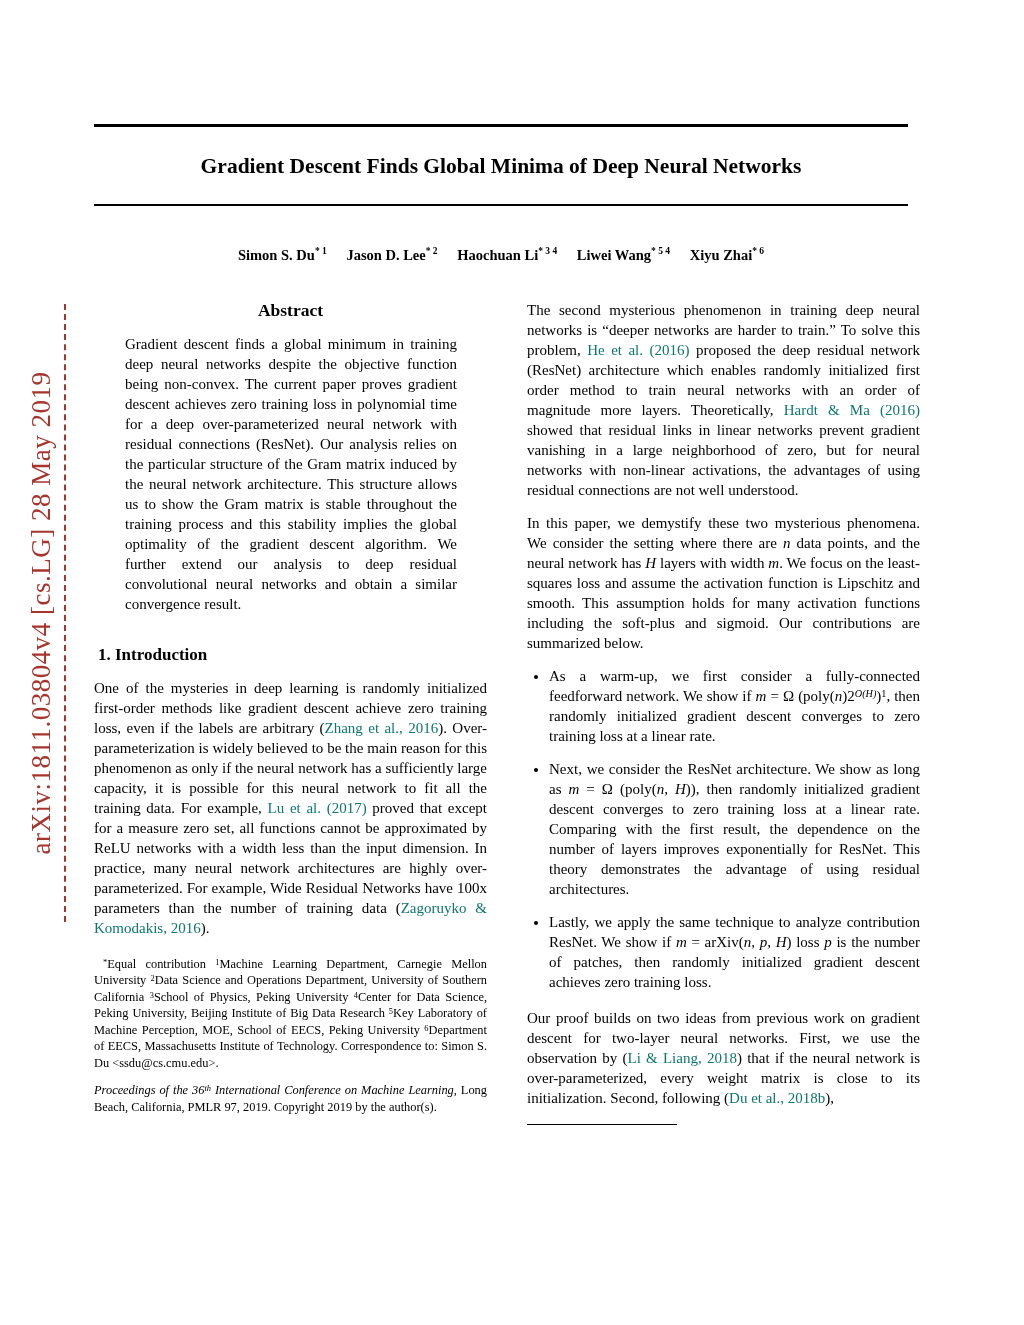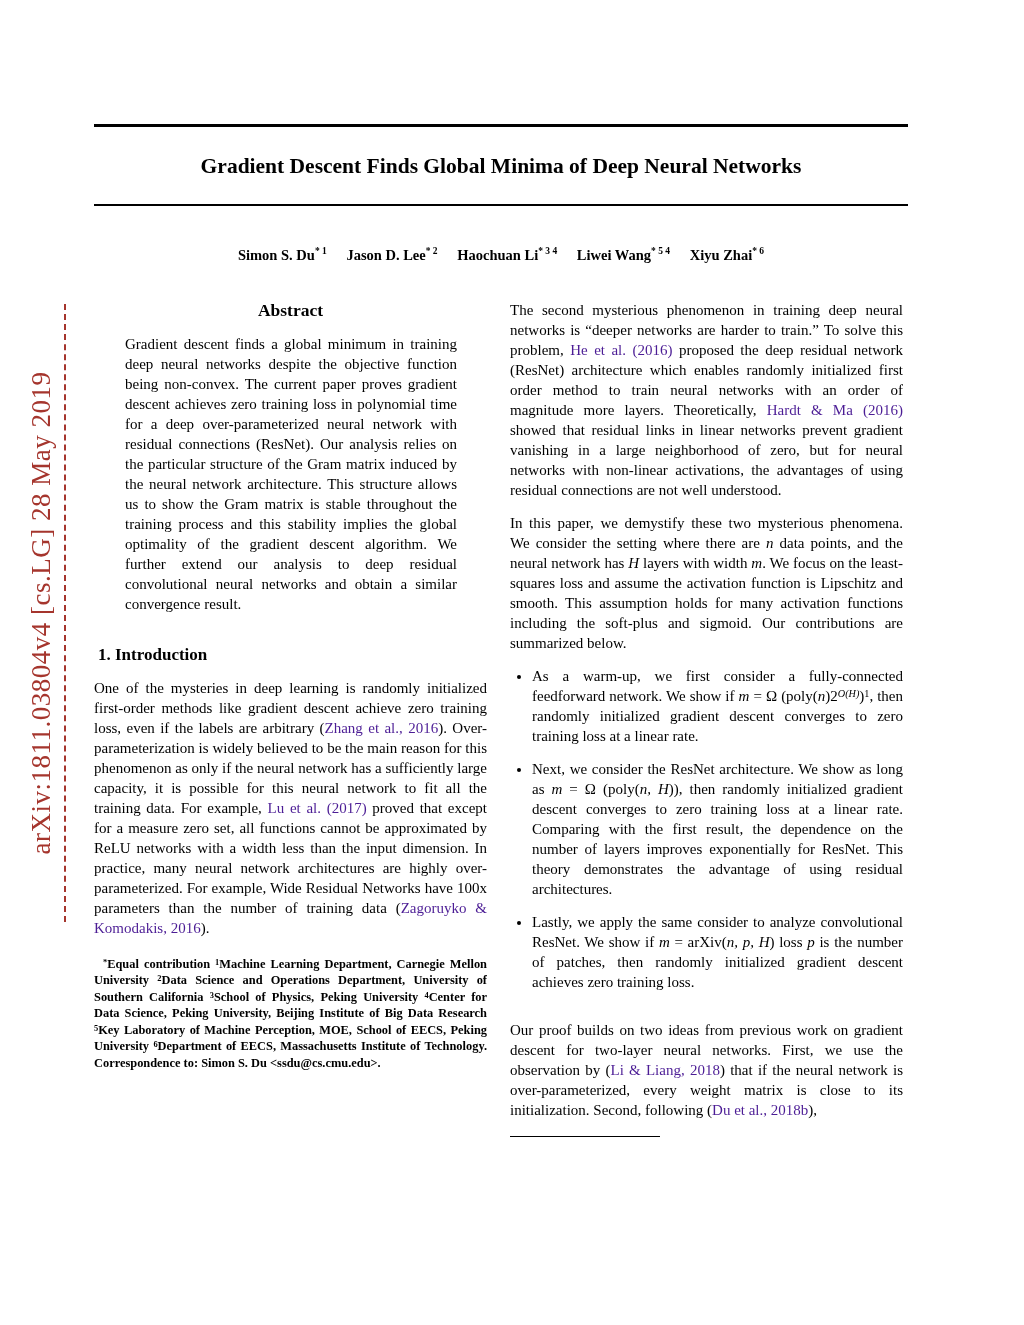--- a/index.html
+++ b/index.html
@@ -12,40 +12,40 @@
 
   .rule { height:2.5px; background:#000; }
   .top-rule { margin-top:116px; }
 
   .title { font-size:21.5px; font-weight:bold; text-align:center; margin:27px 0 25px; }
 
   .authors { text-align:center; margin-top:40px; font-size:14.5px; font-weight:bold; }
   .author + .author { margin-left:16px; }
   .author sup { font-size:9.5px; font-weight:bold; }
 
-  .columns { display:flex; gap:23px; margin-top:36px; }
+  .columns { display:flex; gap:40px; margin-top:36px; }
   .col { flex:0 0 393px; width:393px; font-size:15px; line-height:20px; text-align:justify; }
 
   .abstract-head { font-size:17.5px; font-weight:bold; text-align:center; margin:0 0 14px; }
   .abstract-text { margin:0 30px 4px 31px; }
 
   .section-head { font-size:17px; font-weight:bold; text-align:left; margin:31px 4px 13px; }
 
   .body-par { margin:0 0 13px; }
 
-  .bullets { margin:4px 0 28px; padding-left:22px; }
+  .bullets { margin:4px 0 16px; padding-left:22px; }
   .bullets li { margin-bottom:13px; }
 
-  .footnotes { margin-top:18px;font-weight:bold; }
+  .footnotes { margin-top:18px; }
   .fn { font-size:12.4px; line-height:16.5px; margin:0 0 11px; text-align:justify; }
   .fn-affil { text-indent:9px; }
   .fn-rule { width:150px; border-top:1.5px solid #000; margin:16px 0 7px; }
 
   
-  .link { color:#4c1d95; }
+  .link { color:#0f766e; }
   .math { font-style:italic; }
   .italic { font-style:italic; }
   .sup, .sup-math, .italic-sup { font-size:0.68em; position:relative; top:-0.38em; line-height:0; }
   .sup-math { font-style:italic; }
   .italic-sup { font-style:italic; }
 
   
   .arxiv-banner {
     position:absolute; left:-263px; top:593px; width:618px; height:40px;
     transform:rotate(-90deg);
@@ -85,31 +85,32 @@
 
       <div class="col">
         <h2 class="abstract-head">Abstract</h2>
         <p class="abstract-text">Gradient descent finds a global minimum in training deep neural networks despite the objective function being non-convex. The current paper proves gradient descent achieves zero training loss in polynomial time for a deep over-parameterized neural network with residual connections (ResNet). Our analysis relies on the particular structure of the Gram matrix induced by the neural network architecture. This structure allows us to show the Gram matrix is stable throughout the training process and this stability implies the global optimality of the gradient descent algorithm. We further extend our analysis to deep residual convolutional neural networks and obtain a similar convergence result.</p>
 
         <h3 class="section-head">1. Introduction</h3>
         <p class="body-par"><span>One of the mysteries in deep learning is randomly initialized first-order methods like gradient descent achieve zero training loss, even if the labels are arbitrary (</span><span class="link">Zhang et al., 2016</span><span>).  Over-parameterization is widely believed to be the main reason for this phenomenon as only if the neural network has a sufficiently large capacity, it is possible for this neural network to fit all the training data.  For example, </span><span class="link">Lu et al. (2017)</span><span> proved that except for a measure zero set, all functions cannot be approximated by ReLU networks with a width less than the input dimension. In practice, many neural network architectures are highly over-parameterized. For example, Wide Residual Networks have 100x parameters than the number of training data (</span><span class="link">Zagoruyko &amp; Komodakis, 2016</span><span>).</span></p>
 
         <div class="footnotes">
           <p class="fn fn-affil"><span class="sup">*</span><span>Equal contribution  </span><span class="sup">1</span><span>Machine Learning Department, Carnegie Mellon University  </span><span class="sup">2</span><span>Data Science and Operations Department, University of Southern California  </span><span class="sup">3</span><span>School of Physics, Peking University  </span><span class="sup">4</span><span>Center for Data Science, Peking University, Beijing Institute of Big Data Research  </span><span class="sup">5</span><span>Key Laboratory of Machine Perception, MOE, School of EECS, Peking University  </span><span class="sup">6</span><span>Department of EECS, Massachusetts Institute of Technology.  Correspondence to: Simon S. Du &lt;ssdu@cs.cmu.edu&gt;.</span></p>
+          <p class="fn"><span class="italic">Proceedings of the 36</span><span class="italic-sup">th</span><span class="italic"> International Conference on Machine Learning</span><span>, Long Beach, California, PMLR 97, 2019.  Copyright 2019 by the author(s).</span></p>
         </div>
       </div>
 
       <div class="col">
         <p class="body-par"><span>The second mysterious phenomenon in training deep neural networks is “deeper networks are harder to train.” To solve this problem, </span><span class="link">He et al. (2016)</span><span> proposed the deep residual network (ResNet) architecture which enables randomly initialized first order method to train neural networks with an order of magnitude more layers.  Theoretically, </span><span class="link">Hardt &amp; Ma (2016)</span><span> showed that residual links in linear networks prevent gradient vanishing in a large neighborhood of zero, but for neural networks with non-linear activations, the advantages of using residual connections are not well understood.</span></p>
         <p class="body-par"><span>In this paper, we demystify these two mysterious phenomena. We consider the setting where there are </span><span class="math">n</span><span> data points, and the neural network has </span><span class="math">H</span><span> layers with width </span><span class="math">m</span><span>.  We focus on the least-squares loss and assume the activation function is Lipschitz and smooth.  This assumption holds for many activation functions including the soft-plus and sigmoid. Our contributions are summarized below.</span></p>
 
         <ul class="bullets">
           <li><span>As a warm-up, we first consider a fully-connected feedforward network.  We show if </span><span class="math">m</span><span> = Ω (poly(</span><span class="math">n</span><span>)2</span><span class="sup-math">O(H)</span><span>)</span><span class="sup">1</span><span>, then randomly initialized gradient descent converges to zero training loss at a linear rate.</span></li>
           <li><span>Next, we consider the ResNet architecture. We show as long as </span><span class="math">m</span><span> = Ω (poly(</span><span class="math">n, H</span><span>)), then randomly initialized gradient descent converges to zero training loss at a linear rate.  Comparing with the first result, the dependence on the number of layers improves exponentially for ResNet. This theory demonstrates the advantage of using residual architectures.</span></li>
-          <li><span>Lastly, we apply the same consider to analyze convolutional ResNet.  We show if </span><span class="math">m</span><span> = arXiv(</span><span class="math">n, p, H</span><span>) loss </span><span class="math">p</span><span> is the number of patches, then randomly initialized gradient descent achieves zero training loss.</span></li>
+          <li><span>Lastly, we apply the same technique to analyze contribution ResNet.  We show if </span><span class="math">m</span><span> = arXiv(</span><span class="math">n, p, H</span><span>) loss </span><span class="math">p</span><span> is the number of patches, then randomly initialized gradient descent achieves zero training loss.</span></li>
         </ul>
 
         <p class="body-par"><span>Our proof builds on two ideas from previous work on gradient descent for two-layer neural networks.  First, we use the observation by (</span><span class="link">Li &amp; Liang, 2018</span><span>) that if the neural network is over-parameterized, every weight matrix is close to its initialization.  Second, following (</span><span class="link">Du et al., 2018b</span><span>),</span></p>
 
         <div class="fn-rule"></div>
       </div>
 
     </div>
   </div>
 </div>

